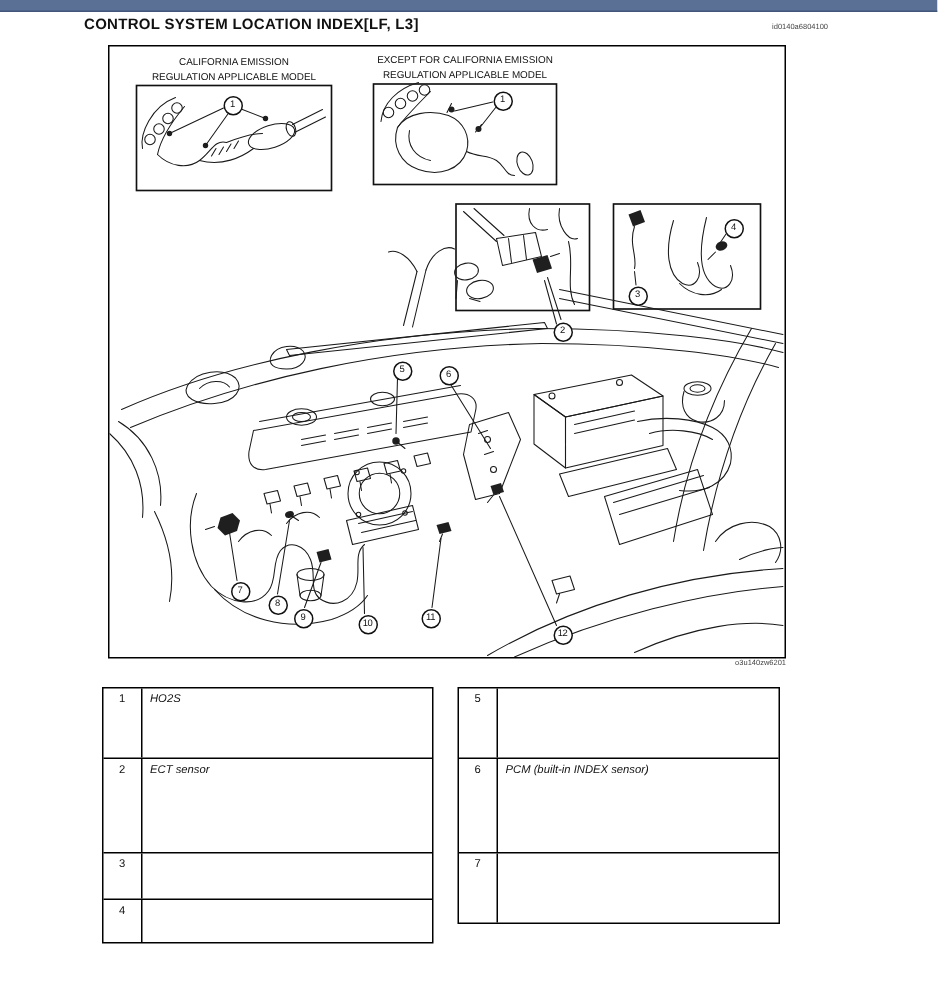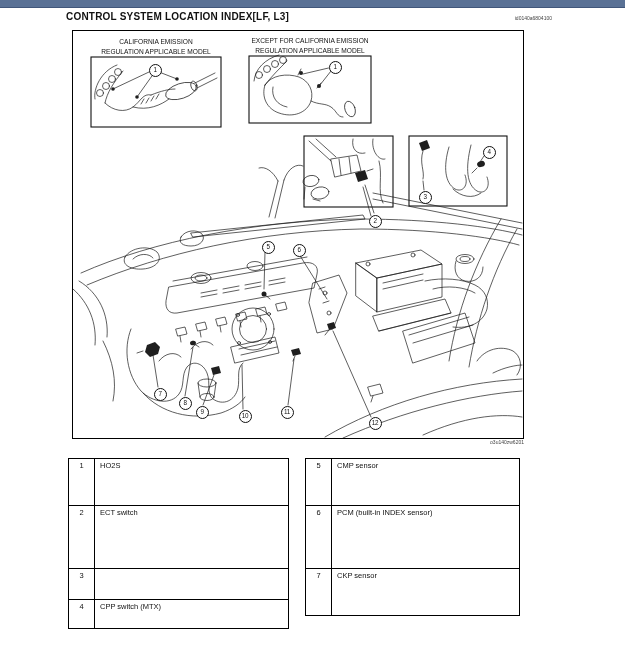--- a/index.html
+++ b/index.html
@@ -1,38 +1,38 @@
 <!DOCTYPE html>
 <html><head>
 <meta charset="utf-8">
 <style>
   html,body{margin:0;padding:0;}
   .page{position:relative;width:625px;height:654px;background:#fff;overflow:hidden;
         font-family:"Liberation Sans",sans-serif;color:#111;}
   .topstrip{position:absolute;left:0;top:0;width:625px;height:7px;background:#5a7195;
             border-bottom:1px solid #41567a;}
-  .title{position:absolute;left:66px;top:11px;font-size:10px;font-weight:bold;
+  .title{position:absolute;left:56px;top:11px;font-size:10px;font-weight:bold;
          letter-spacing:.2px;white-space:nowrap;}
   .codetext{position:absolute;font-size:5px;color:#444;white-space:nowrap;}
   .figure{position:absolute;left:72px;top:30px;width:450px;height:407px;
           border:1px solid #000;background:#fff;}
   .figure svg{position:absolute;left:0;top:0;}
   svg .ln{fill:none;stroke:#1a1a1a;stroke-width:.7;stroke-linecap:round;stroke-linejoin:round;}
   svg .frame{fill:none;stroke:#111;stroke-width:1.1;}
   svg .dk{fill:#1f1f1f;stroke:none;}
   .inset-label{position:absolute;text-align:center;font-size:6.6px;line-height:1.45;}
   .co{position:absolute;width:11px;height:11px;border:1px solid #111;border-radius:50%;
       background:#fff;display:flex;align-items:center;justify-content:center;
       font-size:6.3px;line-height:1;letter-spacing:-.3px;z-index:3;}
   .tbl{position:absolute;border:1px solid #000;background:#fff;}
   .trow{display:flex;align-items:stretch;}
   .trow + .trow{border-top:1px solid #000;}
   .tnum{width:26px;border-right:1px solid #000;text-align:center;
         padding-top:2px;font-size:7.5px;flex:0 0 auto;box-sizing:border-box;}
-  .tlabel{flex:1;padding:2px 0 0 5px;font-size:7.5px;}
+  .tlabel{flex:1;padding:2px 0 0 5px;font-size:7.5px;font-style:italic;}
 </style>
 </head>
 <body>
 
 <div class="page">
 
   <div class="topstrip"></div>
 
   <div class="title">CONTROL SYSTEM LOCATION INDEX[LF, L3]</div>
   <div class="codetext" style="left:420px;top:15px;width:132px;text-align:right;">id0140a6804100</div>
@@ -222,39 +222,36 @@
 
   <div class="codetext" style="left:400px;top:439px;width:124px;text-align:right;">o3u140zw6201</div>
 
   <div class="tbl" style="left:68px;top:458px;width:219px;">
     <div class="trow" style="height:46px;">
       <div class="tnum">1</div>
       <div class="tlabel">HO2S</div>
     </div>
     <div class="trow" style="height:62px;">
       <div class="tnum">2</div>
-      <div class="tlabel">ECT switch</div>
+      <div class="tlabel">ECT sensor</div>
     </div>
     <div class="trow" style="height:30px;">
       <div class="tnum">3</div>
     </div>
     <div class="trow" style="height:28px;">
       <div class="tnum">4</div>
-      <div class="tlabel">CPP switch (MTX)</div>
     </div>
   </div>
 
   <div class="tbl" style="left:305px;top:458px;width:213px;">
     <div class="trow" style="height:46px;">
       <div class="tnum">5</div>
-      <div class="tlabel">CMP sensor</div>
     </div>
     <div class="trow" style="height:62px;">
       <div class="tnum">6</div>
       <div class="tlabel">PCM (built-in INDEX sensor)</div>
     </div>
     <div class="trow" style="height:46px;">
       <div class="tnum">7</div>
-      <div class="tlabel">CKP sensor</div>
     </div>
   </div>
 
 </div>
 
 </body></html>

